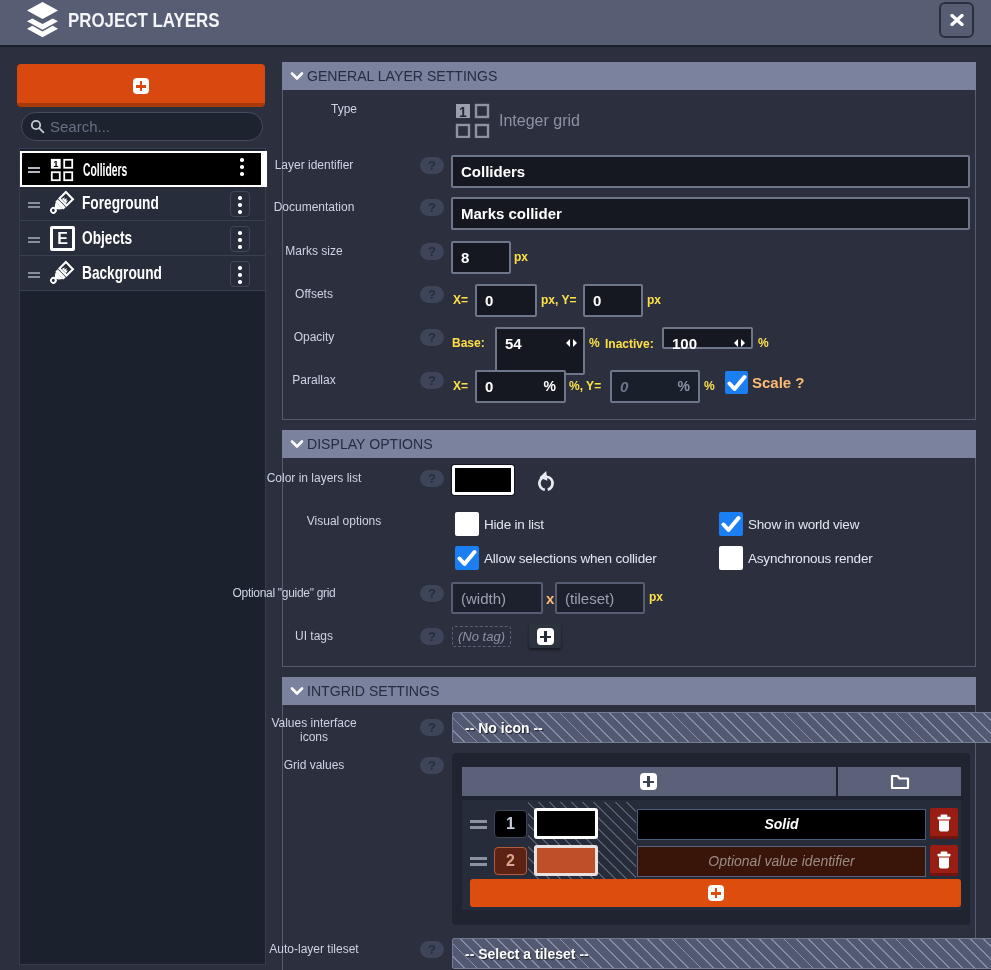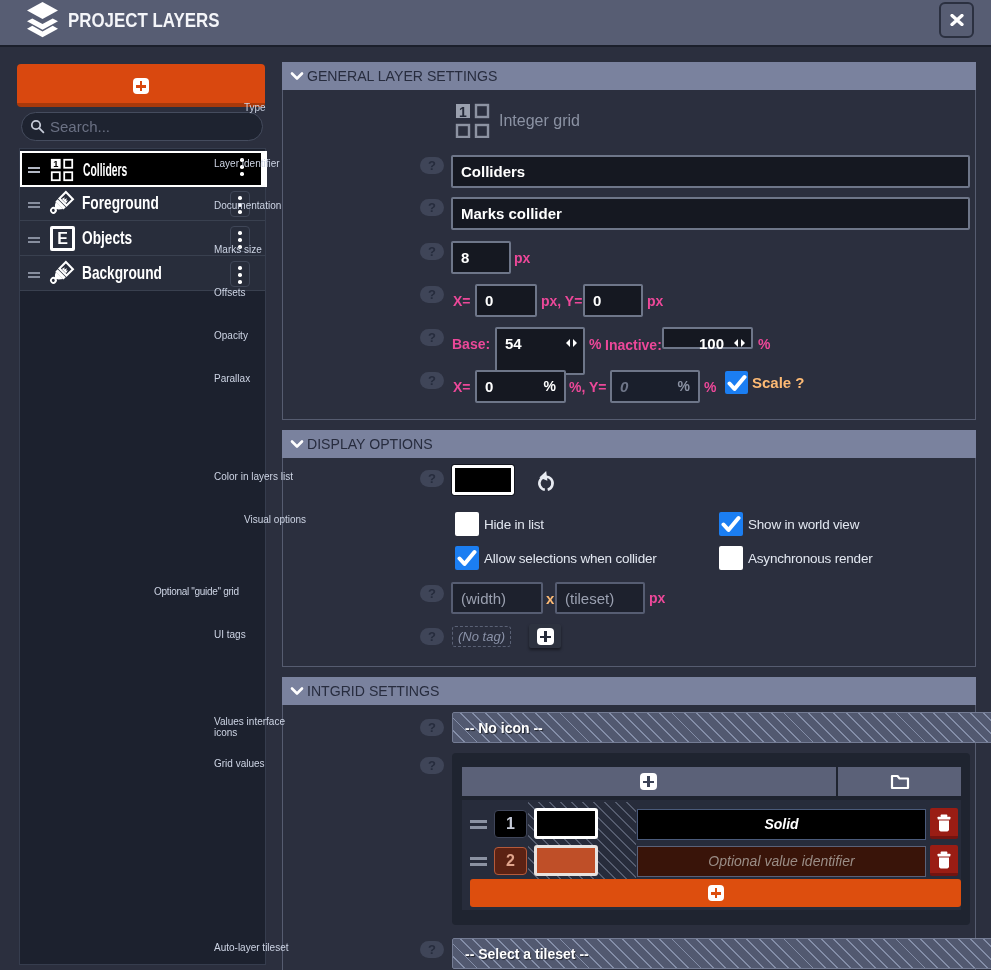--- a/index.html
+++ b/index.html
@@ -1,21 +1,21 @@
 <!DOCTYPE html>
 <html><head>
 <meta charset="utf-8">
 <style>
 html,body{margin:0;padding:0;}
 body{width:991px;height:970px;background:#2b2f3e;font-family:"Liberation Sans",sans-serif;overflow:hidden;position:relative;}
 .abs{position:absolute;}
-.lbl{position:absolute;font-weight:normal;font-size:10px;color:#cdd4e4;text-align:left;}
+.lbl{position:absolute;font-weight:normal;font-size:12px;color:#cdd4e4;text-align:center;}
 .q{position:absolute;width:24px;height:17px;border-radius:8.5px;background:#3f4558;color:#262c3d;font-weight:bold;font-size:13px;text-align:center;line-height:17px;}
 .inp{position:absolute;background:#151821;border:2px solid #6e7689;border-radius:2px;color:#fff;font-weight:bold;font-size:15px;line-height:29px;padding:0 0 0 8px;box-sizing:border-box;}
-.gtx{position:absolute;color:#ec4899;font-weight:bold;font-size:14px;}
+.gtx{position:absolute;color:#fde047;font-weight:bold;font-size:12px;}
 .wtx{position:absolute;color:#fdba74;font-weight:bold;font-size:15px;}
 .sechdr{position:absolute;left:282px;width:694px;height:28px;background:#7a829e;}
 .sechdr .t{position:absolute;left:25px;top:4.5px;font-size:15px;font-weight:normal;color:#272c3e;letter-spacing:0px;transform:scaleX(0.94);transform-origin:0 50%;}
 .secbody{position:absolute;left:282px;width:694px;border:1px solid #565c70;border-top:none;box-sizing:border-box;}
 .cb{position:absolute;width:24px;height:24px;border-radius:2px;background:#fff;}
 .cb.on{background:#1b7ef2;}
 .cb.on svg{position:absolute;left:2px;top:3px;}
 .cblbl{position:absolute;color:#e2e7f0;font-weight:normal;font-size:13.5px;letter-spacing:-0.2px;}
 .stripe{background:repeating-linear-gradient(45deg,#525970 0 7.5px,#848ea8 7.5px 8.8px);border:1px solid #747c94;box-sizing:border-box;border-radius:2px;}
 .dd{position:absolute;left:452px;width:586px;height:31px;}
@@ -166,21 +166,21 @@
 <div class="gtx" style="left:647px;top:293px;">px</div>
 
 <div class="lbl" style="left:214px;top:330px;width:200px;">Opacity</div>
 <div class="q" style="left:420px;top:329px;">?</div>
 <div class="gtx" style="left:452px;top:336px;">Base:</div>
 <div class="inp" style="left:495px;top:327px;width:90px;height:48px;">54<svg style="position:absolute;right:5px;top:9px;" width="13" height="10" viewBox="0 0 13 10">
       <path d="M5 1 L1 5 L5 9 Z M8 1 L12 5 L8 9 Z" fill="#fff"></path>
     </svg></div>
 <div class="gtx" style="left:589px;top:336px;">%</div>
 <div class="gtx" style="left:605px;top:337px;">Inactive:</div>
-<div class="inp" style="left:662px;top:327px;width:91px;height:22px;text-align:center;">100<svg style="position:absolute;right:5px;top:9px;" width="13" height="10" viewBox="0 0 13 10">
+<div class="inp" style="left:662px;top:327px;width:91px;height:22px;">100<svg style="position:absolute;right:5px;top:9px;" width="13" height="10" viewBox="0 0 13 10">
       <path d="M5 1 L1 5 L5 9 Z M8 1 L12 5 L8 9 Z" fill="#fff"></path>
     </svg></div>
 <div class="gtx" style="left:758px;top:336px;">%</div>
 
 <div class="lbl" style="left:214px;top:373px;width:200px;">Parallax</div>
 <div class="q" style="left:420px;top:372px;">?</div>
 <div class="gtx" style="left:453px;top:379px;">X=</div>
 <div class="inp" style="left:475px;top:370px;width:91px;height:33px;">0<span style="position:absolute;right:8px;top:0;font-size:14px;">%</span></div>
 <div class="gtx" style="left:569px;top:379px;">%, Y=</div>
 <div class="inp" style="left:610px;top:370px;width:90px;height:33px;background:#1a1f2c;color:#6f7689;font-style:italic;">0<span style="position:absolute;right:8px;top:0;font-size:14px;font-style:normal;color:#8b92a3;">%</span></div>

